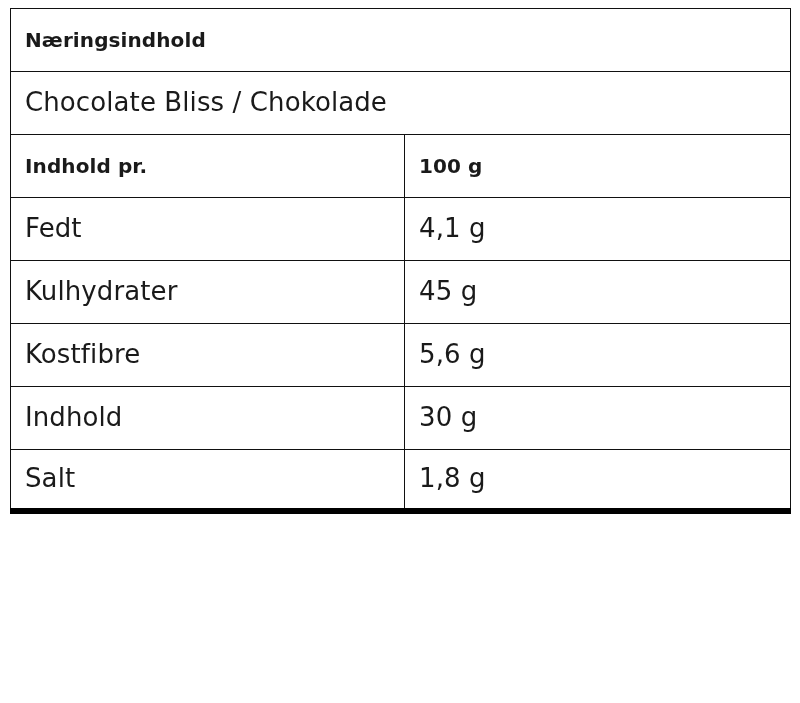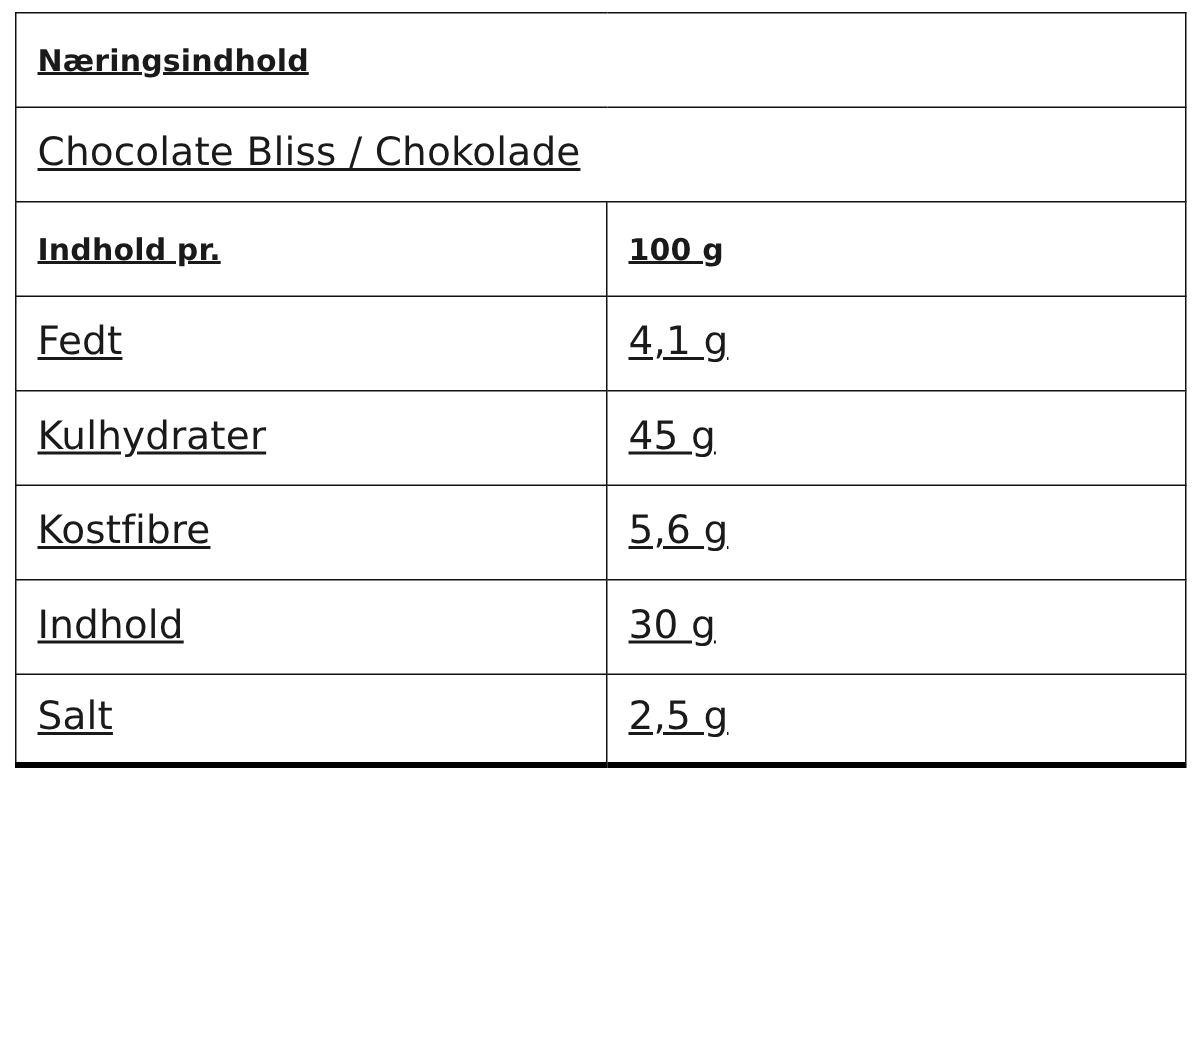--- a/index.html
+++ b/index.html
@@ -12,21 +12,20 @@
     height: 703px;
     font-family: "DejaVu Sans", sans-serif;
     color: #1a1a1a;
     -webkit-font-smoothing: antialiased;
   }
 
   .nutrition-wrap {
     box-sizing: border-box;
     width: 656px;
     padding: 8px 0 0 10px;
-    text-decoration: underline;
   }
 
   table.nutrition {
     width: 780px;
     border-collapse: collapse;
     table-layout: fixed;
   }
 
   table.nutrition td {
     border: 1px solid #111111;
@@ -58,21 +57,21 @@
     font-size: 20px;
   }
 
   tr.row-data td {
     height: 62px;
   }
 
   
   tr.row-data.last td {
     height: 58px;
-    border-bottom: 4px solid #000000;
+    border-bottom: 6px solid #000000;
     margin-top: 42px;
   }
 </style>
 </head>
 <body>
 
 <div class="nutrition-wrap">
   <table class="nutrition">
     <colgroup>
       <col class="col-label">
@@ -101,17 +100,17 @@
       <tr class="row-data">
         <td>Kostfibre</td>
         <td>5,6 g</td>
       </tr>
       <tr class="row-data">
         <td>Indhold</td>
         <td>30 g</td>
       </tr>
       <tr class="row-data last">
         <td>Salt</td>
-        <td>2,5 g</td>
+        <td>1,8 g</td>
       </tr>
     </tbody>
   </table>
 </div>
 
 </body></html>

